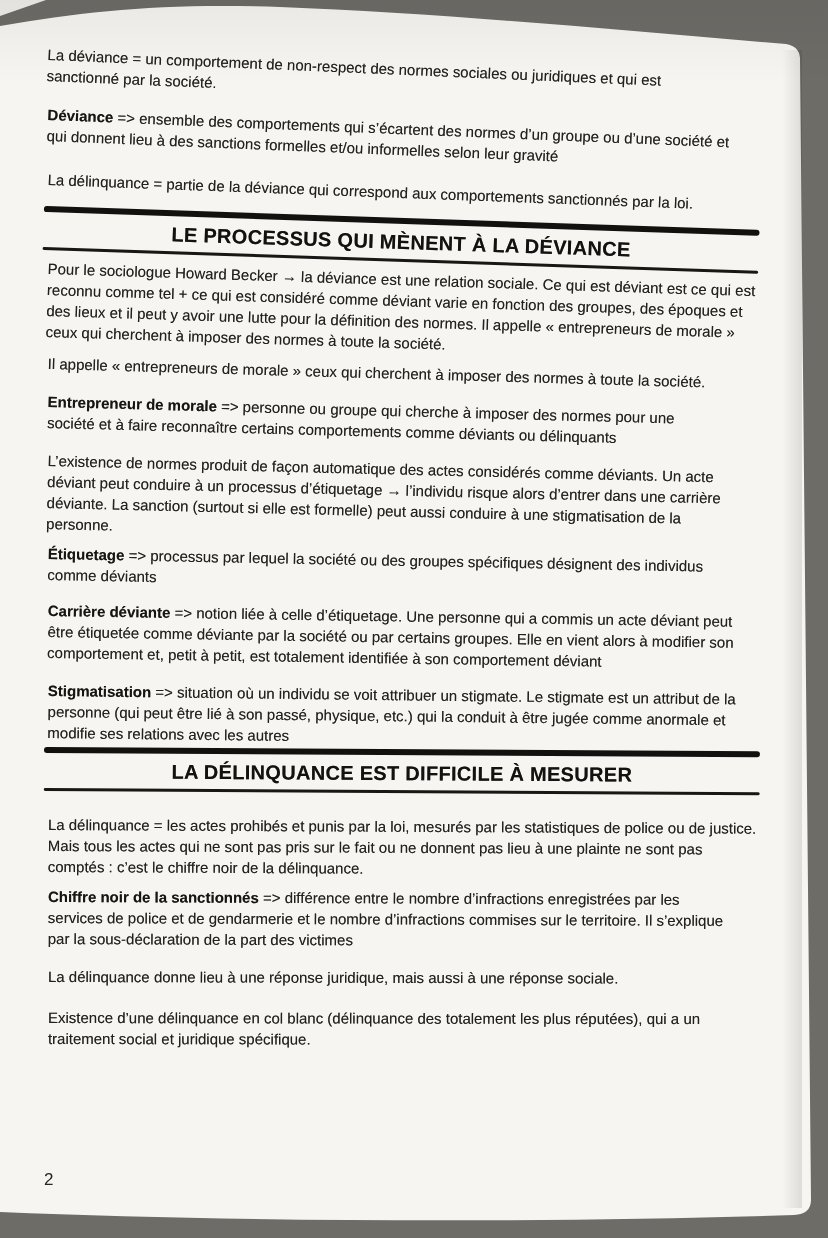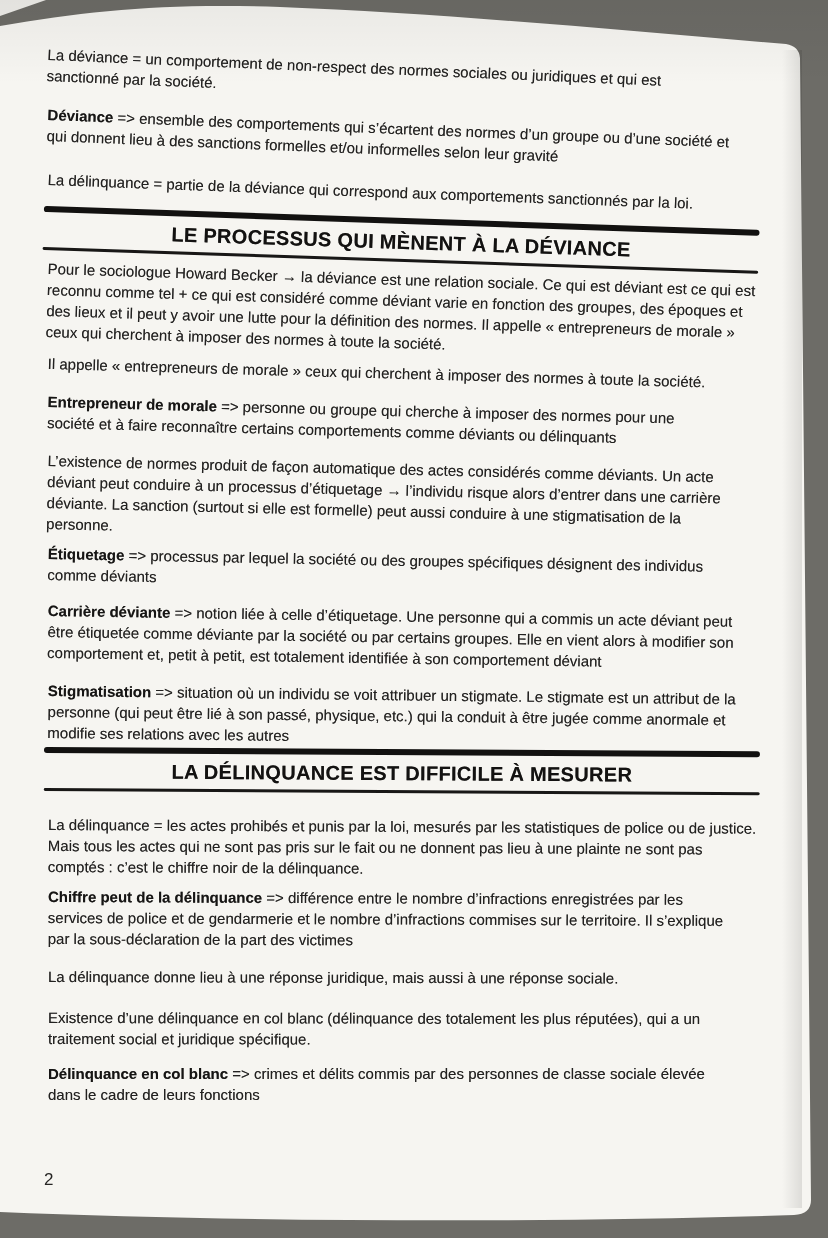--- a/index.html
+++ b/index.html
@@ -100,24 +100,23 @@
     <p class="block" style="top:680px;width:710px;transform:rotate(0.7deg)"><span class="lead">Stigmatisation</span><span> =&gt; situation où un individu se voit attribuer un stigmate. Le stigmate est un attribut de la personne (qui peut être lié à son passé, physique, etc.) qui la conduit à être jugée comme anormale et modifie ses relations avec les autres</span></p>
 
     <div class="heading" style="top:747px;transform:rotate(0.35deg)">
       <div class="rule-thick"></div>
       <div class="heading-title">LA DÉLINQUANCE EST DIFFICILE À MESURER</div>
       <div class="rule-thin"></div>
     </div>
 
     <p class="block" style="top:814px;width:710px;transform:rotate(0.3deg)"><span class="lead"></span><span>La délinquance = les actes prohibés et punis par la loi, mesurés par les statistiques de police ou de justice. Mais tous les actes qui ne sont pas pris sur le fait ou ne donnent pas lieu à une plainte ne sont pas comptés : c’est le chiffre noir de la délinquance.</span></p>
 
-    <p class="block" style="top:886px;transform:rotate(0.25deg)"><span class="lead">Chiffre peut de la délinquance</span><span> =&gt; différence entre le nombre d’infractions enregistrées par les services de police et de gendarmerie et le nombre d’infractions commises sur le territoire. Il s’explique par la sous-déclaration de la part des victimes</span></p>
+    <p class="block" style="top:886px;transform:rotate(0.25deg)"><span class="lead">Chiffre noir de la sanctionnés</span><span> =&gt; différence entre le nombre d’infractions enregistrées par les services de police et de gendarmerie et le nombre d’infractions commises sur le territoire. Il s’explique par la sous-déclaration de la part des victimes</span></p>
 
     <p class="block" style="top:966px;transform:rotate(0.15deg)"><span class="lead"></span><span>La délinquance donne lieu à une réponse juridique, mais aussi à une réponse sociale.</span></p>
 
     <p class="block" style="top:1007px;transform:rotate(0.1deg)"><span class="lead"></span><span>Existence d’une délinquance en col blanc (délinquance des totalement les plus réputées), qui a un traitement social et juridique spécifique.</span></p>
 
-    <p class="block" style="top:1063px;transform:rotate(0deg)"><span class="lead">Délinquance en col blanc</span><span> =&gt; crimes et délits commis par des personnes de classe sociale élevée dans le cadre de leurs fonctions</span></p>
 
     <div class="page-number">2</div>
 
   </div>
 </div>
 
 </body></html>

